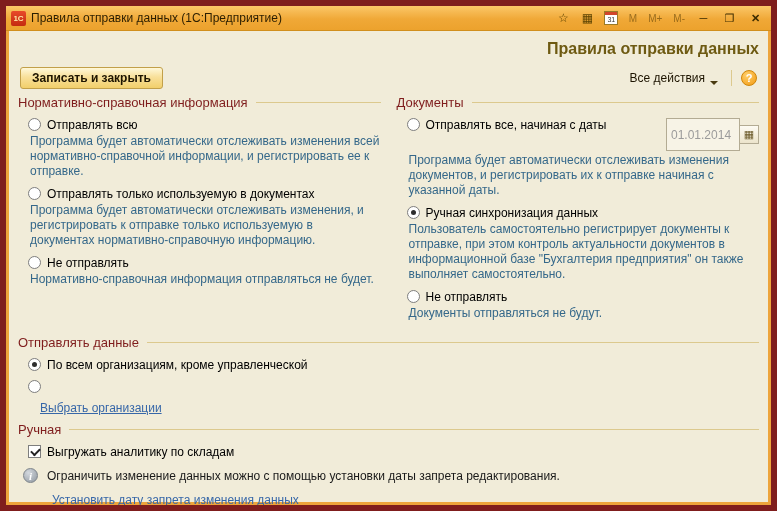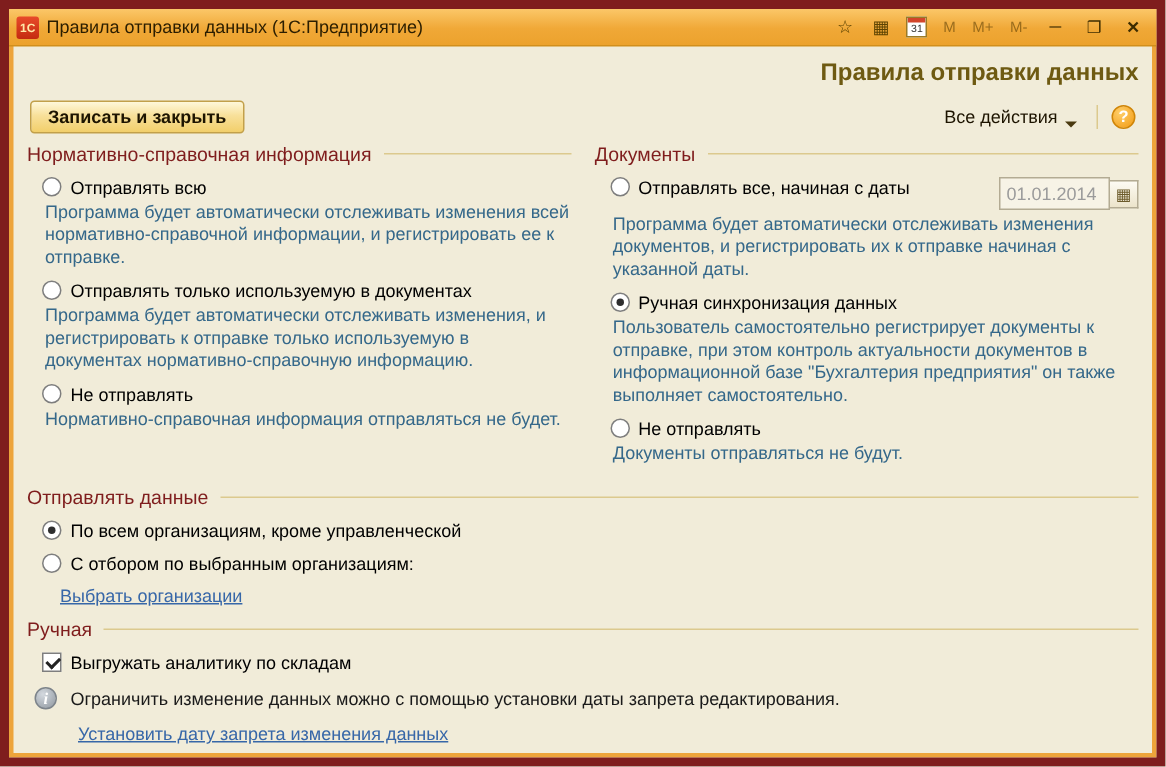--- a/index.html
+++ b/index.html
@@ -94,21 +94,21 @@
     border:1px solid #7e7e7e; background:#fff; position:relative;
   }
   .checkbox.checked::after {
     content:""; position:absolute; left:2px; top:2px; width:7px; height:4px;
     border-left:2px solid #222; border-bottom:2px solid #222; transform:rotate(-45deg);
   }
   .desc { color:#35688a; font-size:12px; line-height:15px; margin:2px 0 7px 0; padding-left:12px; }
 
   .date-wrap { margin-left:auto; display:flex; align-items:center; }
   input.date {
-    width:74px; height:22px; border:1px solid #b3ab93; background:#f7f3e6;
+    width:74px; height:33px; border:1px solid #b3ab93; background:#f7f3e6;
     color:#9b9b9b; font-size:12px; padding:0 4px; font-family:inherit;
   }
   .cal-btn {
     width:19px; height:19px; border:1px solid #b3ab93; border-left:none;
     background:linear-gradient(#fdfbf3,#ece4cb);
     display:flex; align-items:center; justify-content:center;
     font-size:11px; color:#6b5a2a; cursor:default;
   }
 
   .link { color:#3767a8; text-decoration:underline; font-size:12px; cursor:default; display:inline-block; }
@@ -219,21 +219,20 @@
 
     <div class="group">
       <div class="group-title">Отправлять данные</div>
 
       <div class="opt">
         <span class="radio checked"></span>
         <span class="lbl">По всем организациям, кроме управленческой</span>
       </div>
       <div class="opt">
         <span class="radio"></span>
-        <span class="lbl">С отбором по выбранным организациям:</span>
       </div>
       <div class="link-indent">
         <span class="link">Выбрать организации</span>
       </div>
     </div>
 
     <div class="group">
       <div class="group-title">Ручная</div>
 
       <div class="opt">

